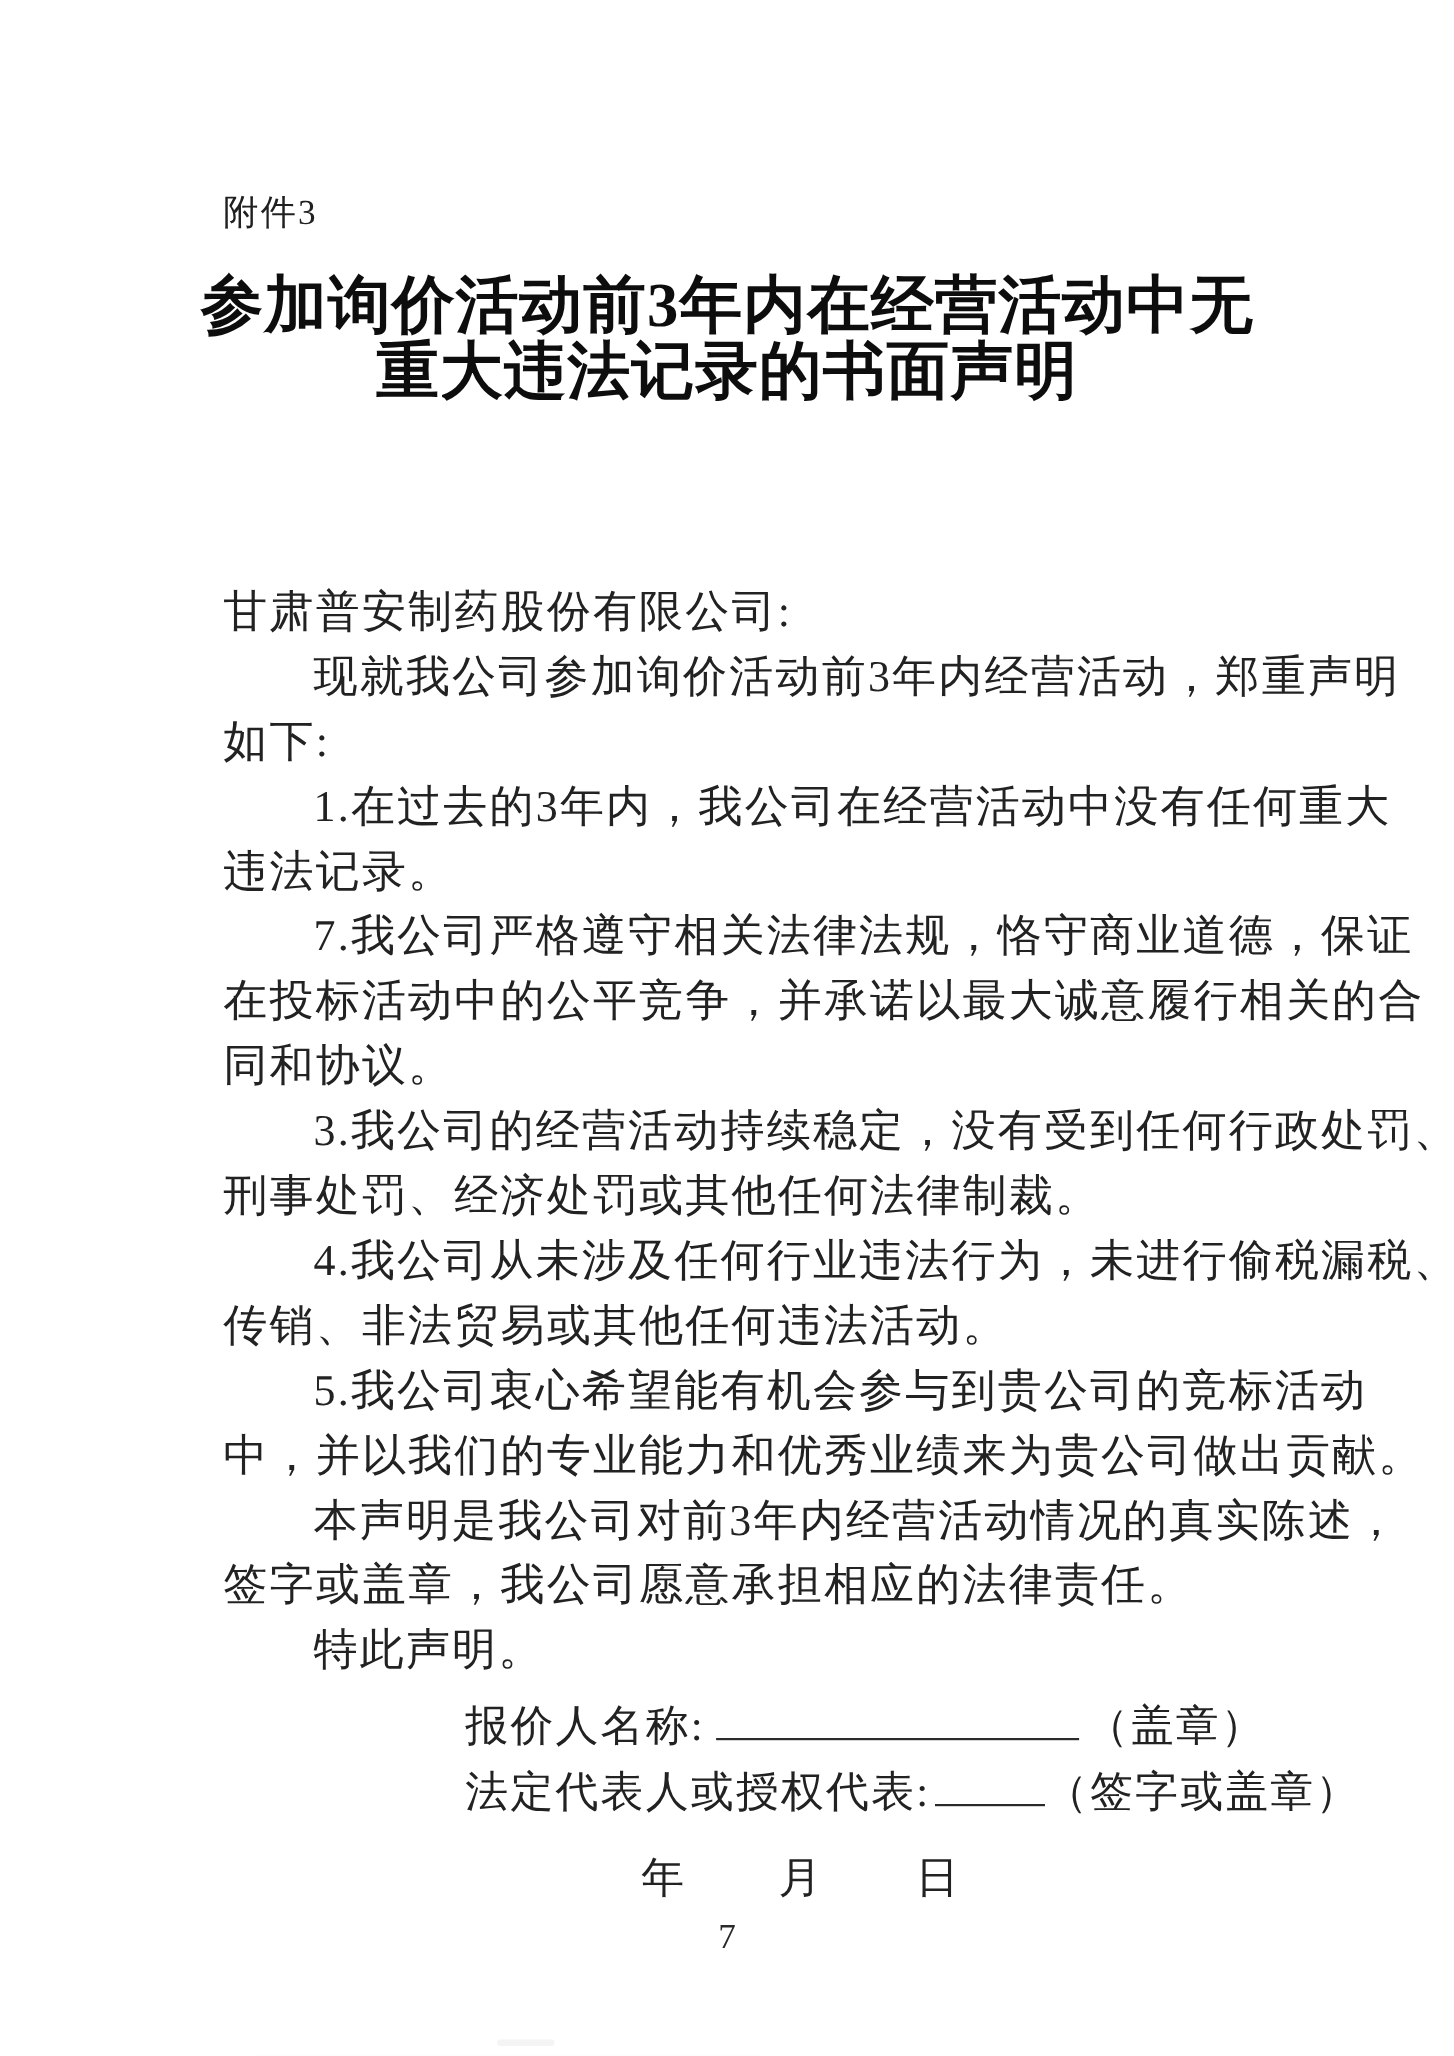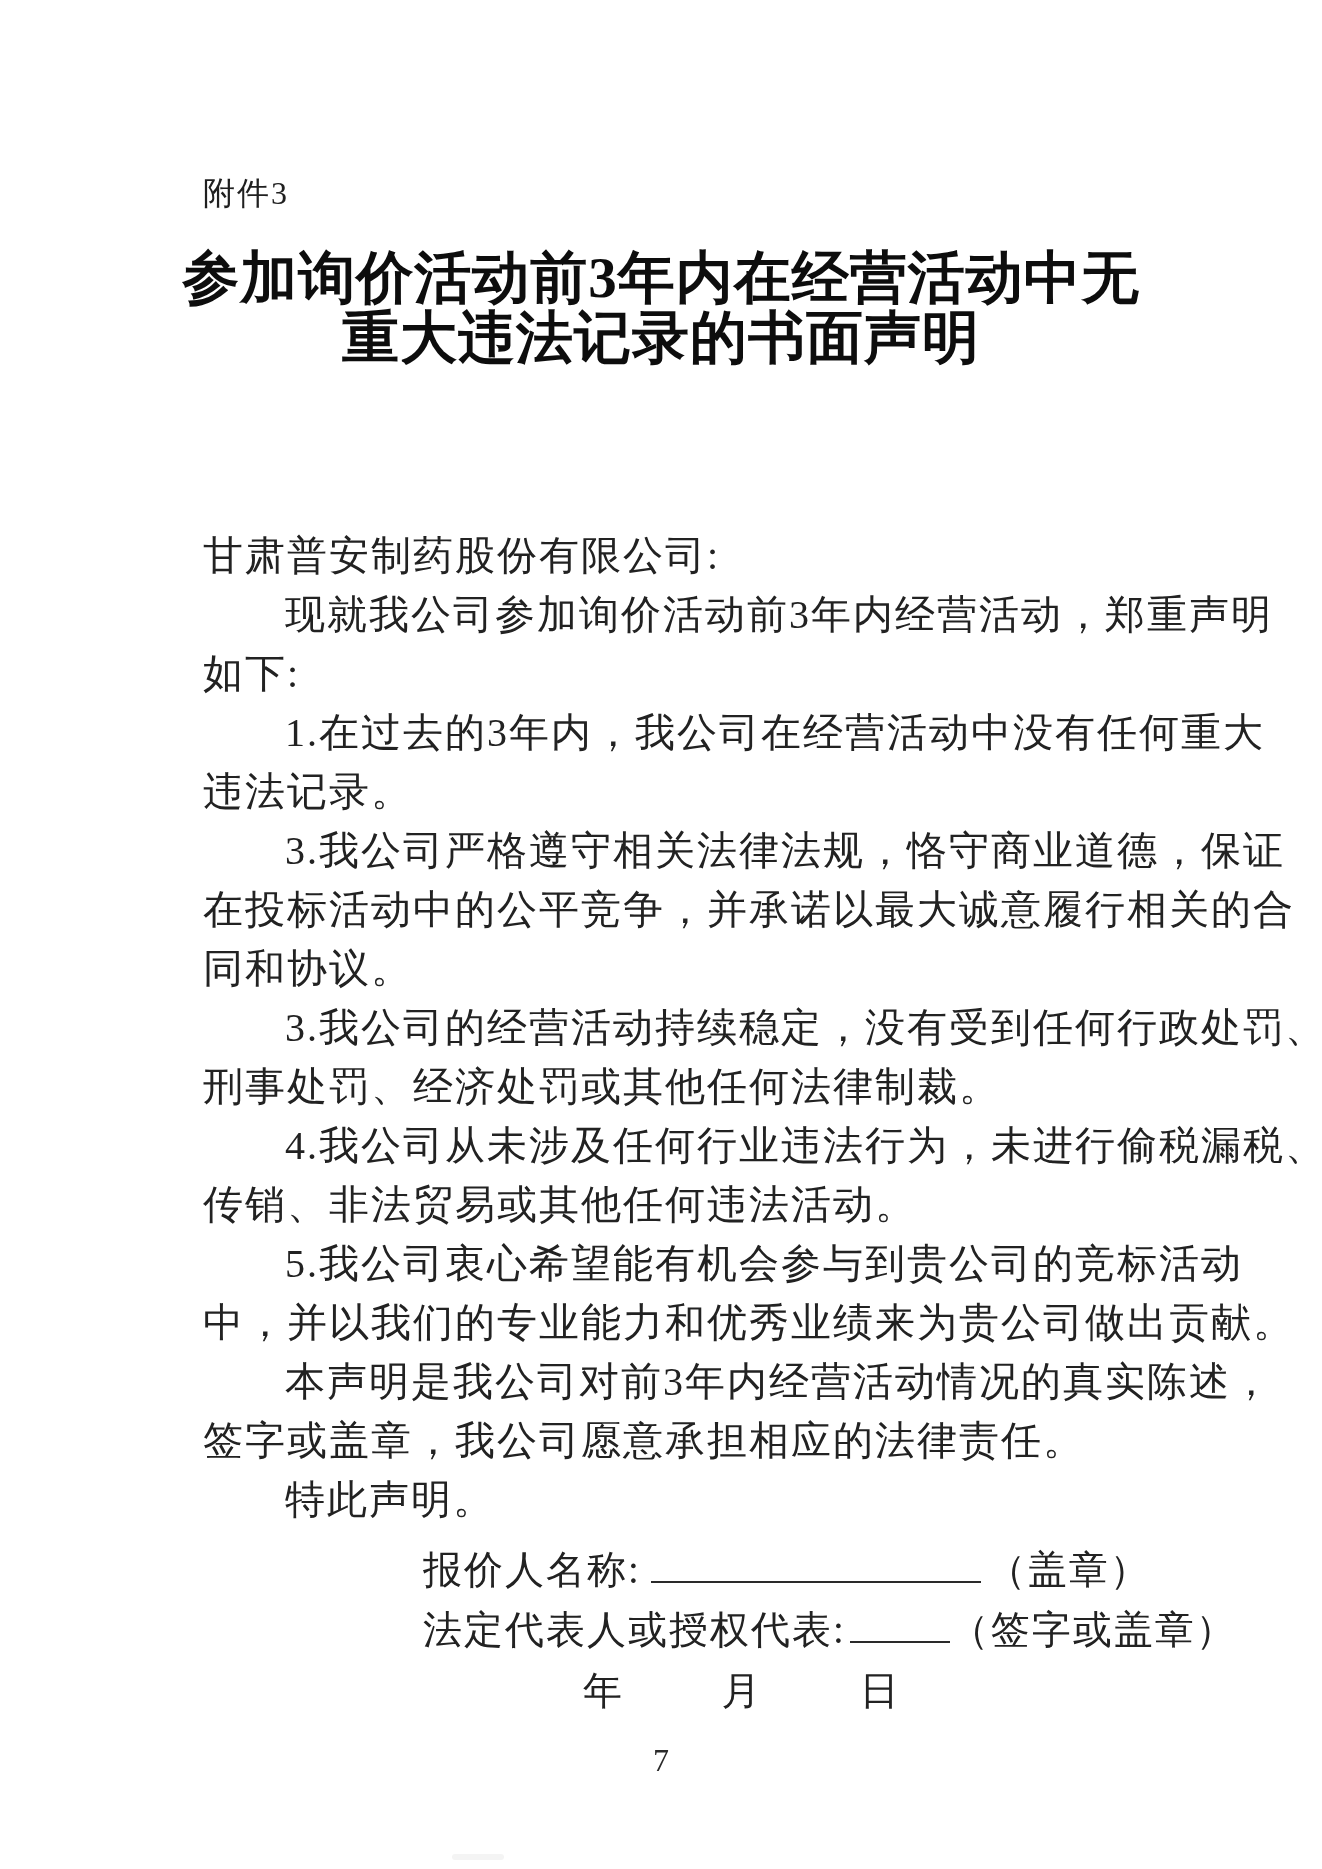--- a/index.html
+++ b/index.html
@@ -65,24 +65,23 @@
   .sig-row { white-space: nowrap; height: 60px; }
   .uline {
     display: inline-block;
     border-bottom: 2px solid #2a2a2a;
     height: 34px;
     vertical-align: baseline;
   }
   .uline.long  { width: 330px; margin: 0 6px 0 10px; }
   .uline.short { width: 100px; margin: 0 0 0 4px; }
   .date-row {
-    margin-top: 4px;
+    margin-top: 18px;
     padding-left: 160px;
     white-space: nowrap;
-    font-family: Liberation Mono, monospace;
   }
   .date-row .dchar { display: inline-block; }
   .date-row .dchar + .dchar { margin-left: 72px; }
   .page-number {
     position: absolute;
     left: 0;
     top: 1742px;
     width: 1322px;
     text-align: center;
     font-size: 32px;
@@ -110,21 +109,21 @@
     <span class="tline">重大违法记录的书面声明</span>
   </h1>
 
   <div class="body-block">
     <div class="line">甘肃普安制药股份有限公司:</div>
     <div>
         <div class="line indent">现就我公司参加询价活动前3年内经营活动，郑重声明</div>
         <div class="line">如下:</div>
         <div class="line indent">1.在过去的3年内，我公司在经营活动中没有任何重大</div>
         <div class="line">违法记录。</div>
-        <div class="line indent">3.我公司严格遵守相关法律法规，恪守商业道德，保证</div>
+        <div class="line indent">7.我公司严格遵守相关法律法规，恪守商业道德，保证</div>
         <div class="line">在投标活动中的公平竞争，并承诺以最大诚意履行相关的合</div>
         <div class="line">同和协议。</div>
         <div class="line indent">3.我公司的经营活动持续稳定，没有受到任何行政处罚、</div>
         <div class="line">刑事处罚、经济处罚或其他任何法律制裁。</div>
         <div class="line indent">4.我公司从未涉及任何行业违法行为，未进行偷税漏税、</div>
         <div class="line">传销、非法贸易或其他任何违法活动。</div>
         <div class="line indent">5.我公司衷心希望能有机会参与到贵公司的竞标活动</div>
         <div class="line">中，并以我们的专业能力和优秀业绩来为贵公司做出贡献。</div>
         <div class="line indent">本声明是我公司对前3年内经营活动情况的真实陈述，</div>
         <div class="line">签字或盖章，我公司愿意承担相应的法律责任。</div>

